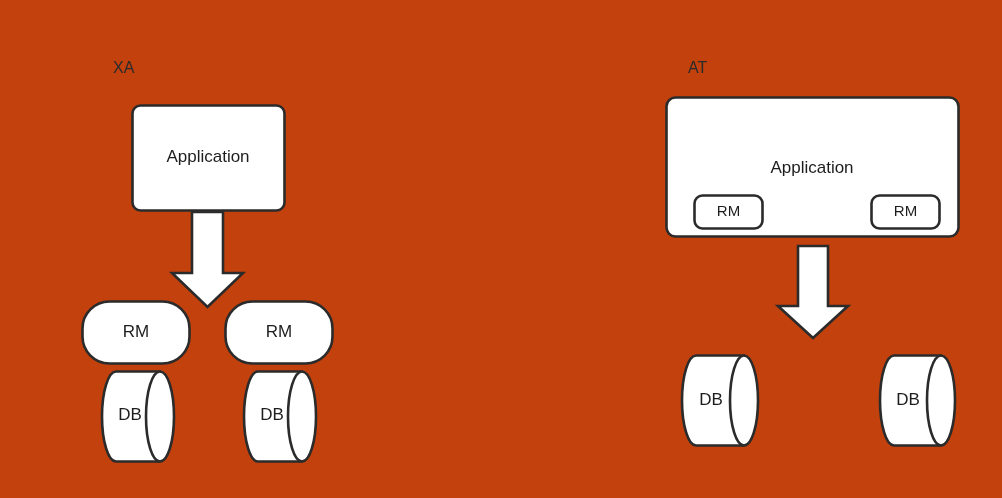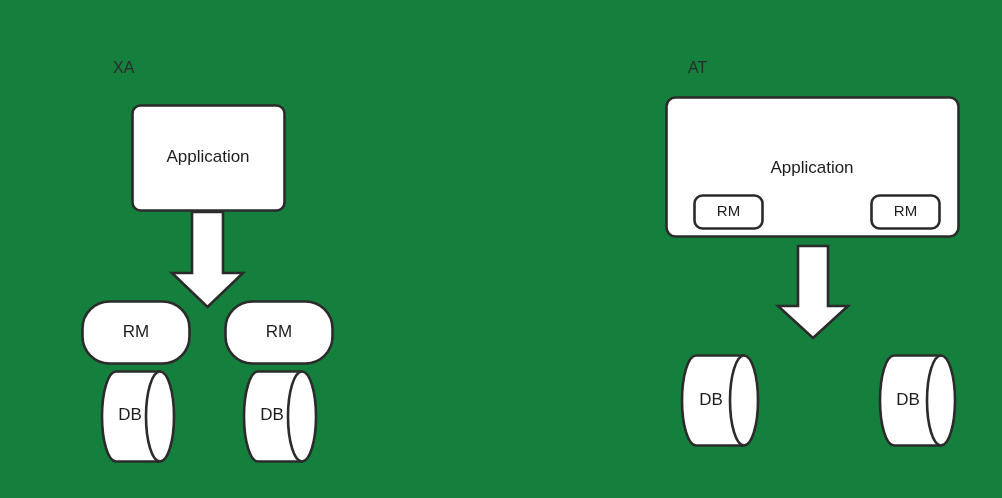--- a/index.html
+++ b/index.html
@@ -60,21 +60,21 @@
     fill: #2b2b2b;
     font-family: "Liberation Sans", sans-serif;
     font-size: 16px;
     text-anchor: start;
     dominant-baseline: middle;
   }
 </style>
 </head>
 <body>
 
-<div id="diagram-root" style="background: #15803d;">
+<div id="diagram-root" style="background: #c2410c;">
   <svg id="diagram-svg" viewBox="0 0 1002 498" xmlns="http://www.w3.org/2000/svg">
 
     <g>
 
       <text class="group-title" x="113" y="69" fill="#1d1d1d">XA</text>
 
       <g>
         <rect class="shape-outline" x="132.5" y="105.5" width="152" height="105" rx="8" ry="8" stroke="#2b2b2b" fill="#ffffff"></rect>
         <text class="node-label" x="208" y="158" fill="#1d1d1d">Application</text>
       </g>

